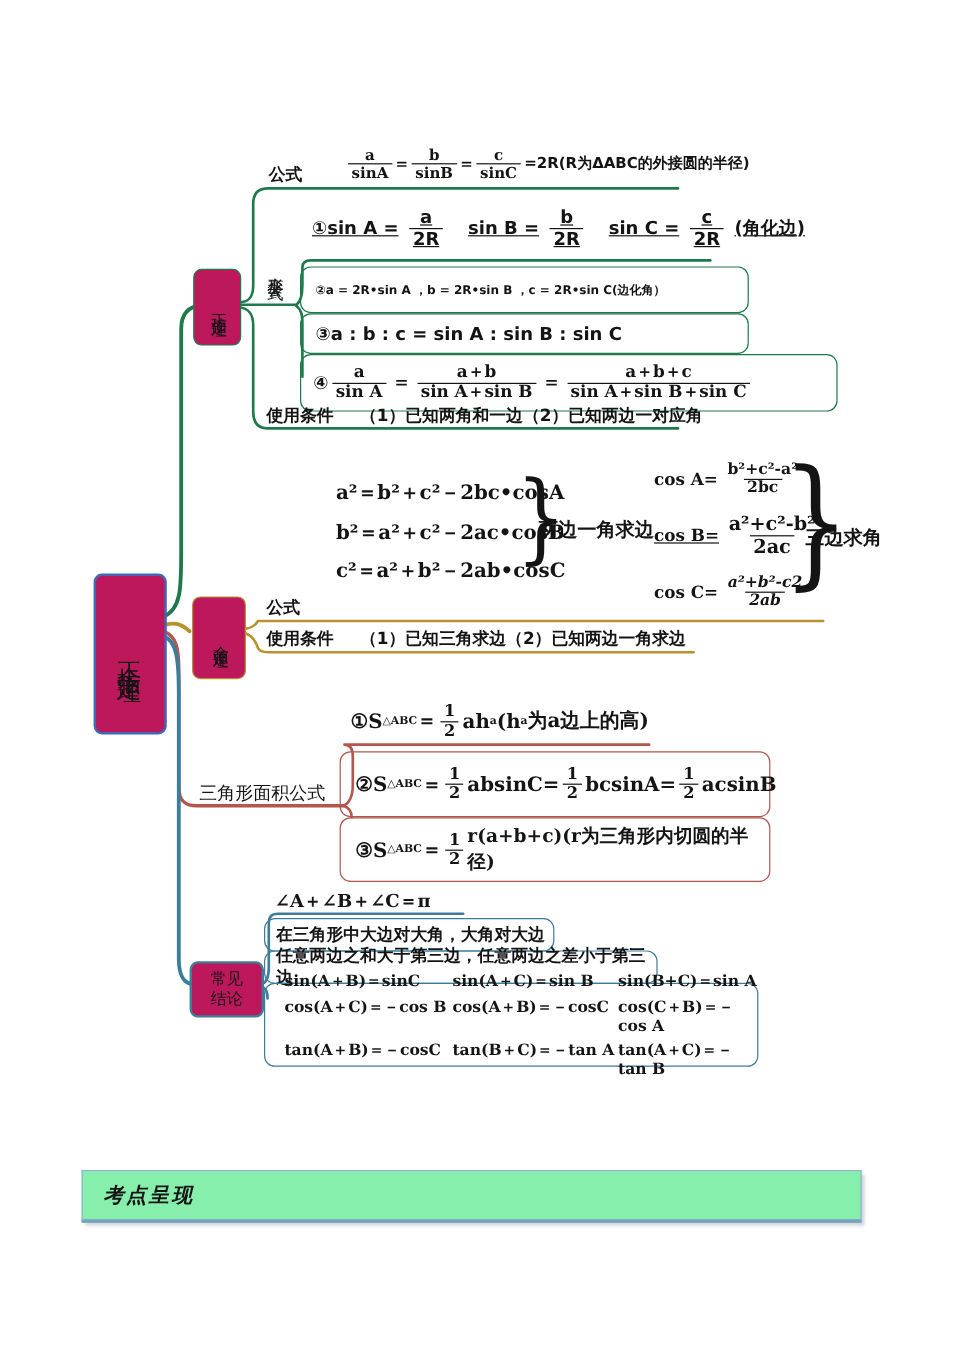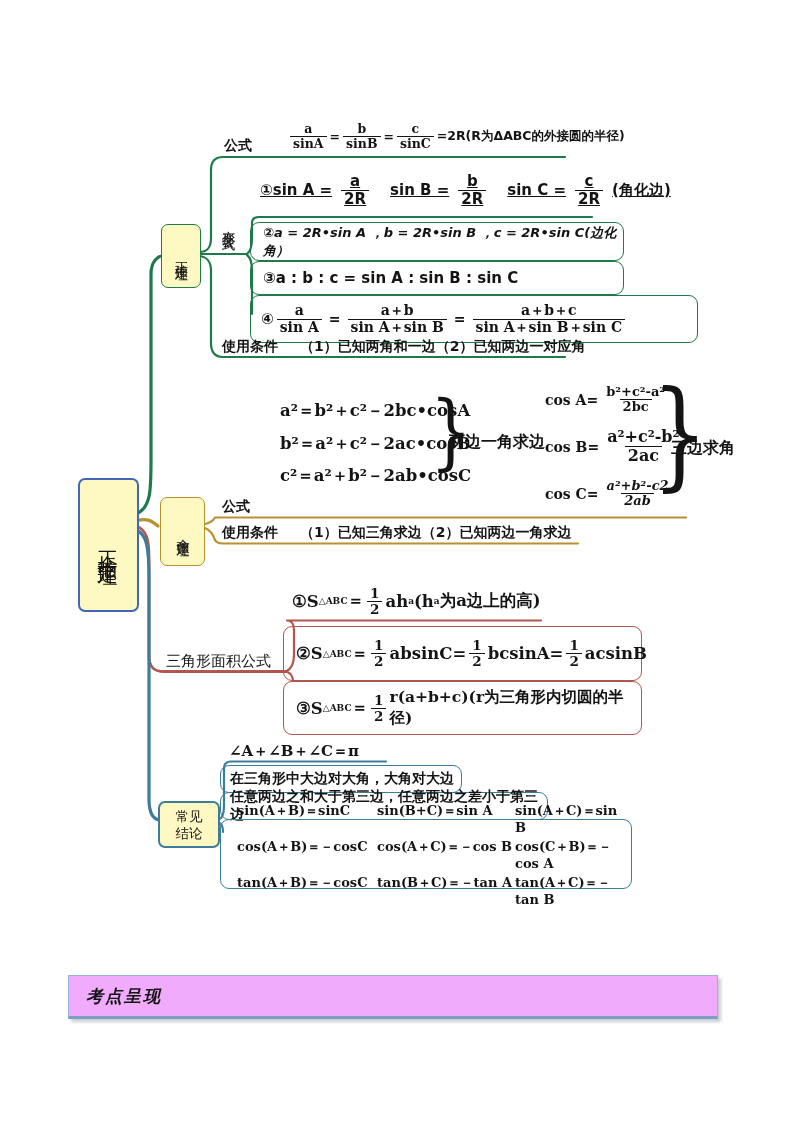--- a/index.html
+++ b/index.html
@@ -7,25 +7,25 @@
        font-family:"DejaVu Sans",sans-serif;color:#141414;}
   .abs{position:absolute;}
   .cn{font-family:"DejaVu Sans",sans-serif;font-weight:bold;}
   .math{font-family:"DejaVu Serif",serif;font-weight:bold;}
   .row{display:flex;align-items:center;}
   .frac{display:inline-flex;flex-direction:column;align-items:center;
         text-align:center;line-height:1.1;margin:0 3px;}
   .frac .den{border-top:1.6px solid #141414;padding:0 3px;}
   .frac .num{padding:0 3px;}
   .ss{font-size:9px;vertical-align:-5px;font-family:"DejaVu Serif",serif;font-weight:bold;}
-  .nodebox{border-radius:7px;background:#fef9c3;display:flex;align-items:center;justify-content:center;}
+  .nodebox{border-radius:7px;background:#be185d;display:flex;align-items:center;justify-content:center;}
   .vtext{writing-mode:vertical-rl;text-orientation:upright;letter-spacing:4px;}
   .itembox{border-radius:9px;background:transparent;display:flex;align-items:center;}
   .brace{font-family:"DejaVu Serif",serif;color:#141414;line-height:1;}
-  .footer-bar{background:#f0abfc;border:1px solid #94b3d4;border-bottom:3px solid #7d9ec3;
+  .footer-bar{background:#86efac;border:1px solid #94b3d4;border-bottom:3px solid #7d9ec3;
               box-shadow:3px 3px 3px #c9cfd6;display:flex;align-items:center;}
   svg{overflow:visible;}
 </style>
 </head>
 <body>
 
 <svg class="abs" style="left:0;top:0" width="794" height="1123" fill="none" stroke-linecap="round" stroke-linejoin="round">
 
   <path stroke-width="3.2" d="M136,514 C151,508 151,490 151,460 L151,274 C151,262 157,255 167,255" stroke="#1e7a4a"></path>
   <path stroke-width="2.2" d="M199,252 C208,252 211,247 211,238 L211,170 C211,161 215,157 223,157 L565,157" stroke="#1e7a4a"></path>
@@ -92,21 +92,21 @@
     </span>
   <span class="cn" style="margin-left:12px">sin C =</span>
   <span class="frac cn">
       <span class="num">c</span>
       <span class="den">2R</span>
     </span>
   <span class="cn">(角化边)</span>
 </div>
 
 <div class="abs itembox" style="left:250px;top:222px;width:372px;height:37px;border:1.7px solid #1e7a4a;">
-  <span class="cn" style="font-size:13px;padding-left:12px;font-style:italic;">②a = 2R•sin A ，b = 2R•sin B ，c = 2R•sin C(边化角）</span>
+  <span class="cn" style="font-size:10px;padding-left:12px;">②a = 2R•sin A ，b = 2R•sin B ，c = 2R•sin C(边化角）</span>
 </div>
 
 <div class="abs itembox" style="left:250px;top:261px;width:372px;height:32px;border:1.7px solid #1e7a4a;">
   <span class="cn" style="font-size:15px;padding-left:12px;">③a : b : c = sin A : sin B : sin C</span>
 </div>
 
 <div class="abs itembox" style="left:250px;top:295px;width:446px;height:46px;border:1.7px solid #1e7a4a;font-size:14px;">
   <span class="cn" style="padding-left:10px;font-size:15px;">④</span>
   <span class="frac math">
       <span class="num">a</span>
@@ -142,21 +142,21 @@
 
 <div class="abs" style="left:545px;top:376px;">
   <div class="row" style="height:47px;">
     <span class="math" style="font-size:14px;margin-right:2px;">cos A=</span>
     <span class="frac math" style="font-size:13px;">
         <span class="num">b²+c²-a²</span>
         <span class="den">2bc</span>
       </span>
   </div>
   <div class="row" style="height:47px;">
-    <span class="math" style="font-size:14px;margin-right:2px;">cos B=</span>
+    <span class="math" style="font-size:14px;margin-right:2px;text-decoration:underline;">cos B=</span>
     <span class="frac math" style="font-size:16px;">
         <span class="num">a²+c²-b²</span>
         <span class="den">2ac</span>
       </span>
   </div>
   <div class="row" style="height:47px;">
     <span class="math" style="font-size:14px;margin-right:2px;">cos C=</span>
     <span class="frac math" style="font-size:13px;font-style:italic;">
         <span class="num">a²+b²-c2</span>
         <span class="den">2ab</span>
@@ -232,24 +232,24 @@
 </div>
 
 <div class="abs itembox" style="left:220px;top:792px;width:326px;height:26px;border:1.6px solid #3d7d99;">
   <span class="cn" style="font-size:14px;padding-left:9px;">任意两边之和大于第三边，任意两边之差小于第三边</span>
 </div>
 
 <div class="abs" style="left:220px;top:819px;width:412px;height:70px;border:1.6px solid #3d7d99;border-radius:9px;
             display:grid;grid-template-columns:140px 138px auto;align-content:center;
             padding-left:16px;box-sizing:border-box;row-gap:3px;">
   <span class="math" style="font-size:13px;">sin(A＋B)＝sinC</span>
+  <span class="math" style="font-size:13px;">sin(A＋C)＝sin B</span>
   <span class="math" style="font-size:13px;">sin(B+C)＝sin A</span>
-  <span class="math" style="font-size:13px;">sin(A＋C)＝sin B</span>
+  <span class="math" style="font-size:13px;">cos(A＋C)＝－cos B</span>
   <span class="math" style="font-size:13px;">cos(A＋B)＝－cosC</span>
-  <span class="math" style="font-size:13px;">cos(A＋C)＝－cos B</span>
   <span class="math" style="font-size:13px;">cos(C＋B)＝－cos A</span>
   <span class="math" style="font-size:13px;">tan(A＋B)＝－cosC</span>
   <span class="math" style="font-size:13px;">tan(B＋C)＝－tan A</span>
   <span class="math" style="font-size:13px;">tan(A＋C)＝－tan B</span>
 </div>
 
 <div class="abs footer-bar" style="left:68px;top:975px;width:648px;height:40px;">
   <span style="font-family:'DejaVu Serif',serif;font-style:italic;font-weight:bold;
                font-size:17px;padding-left:17px;letter-spacing:2px;">考点呈现</span>
 </div>

